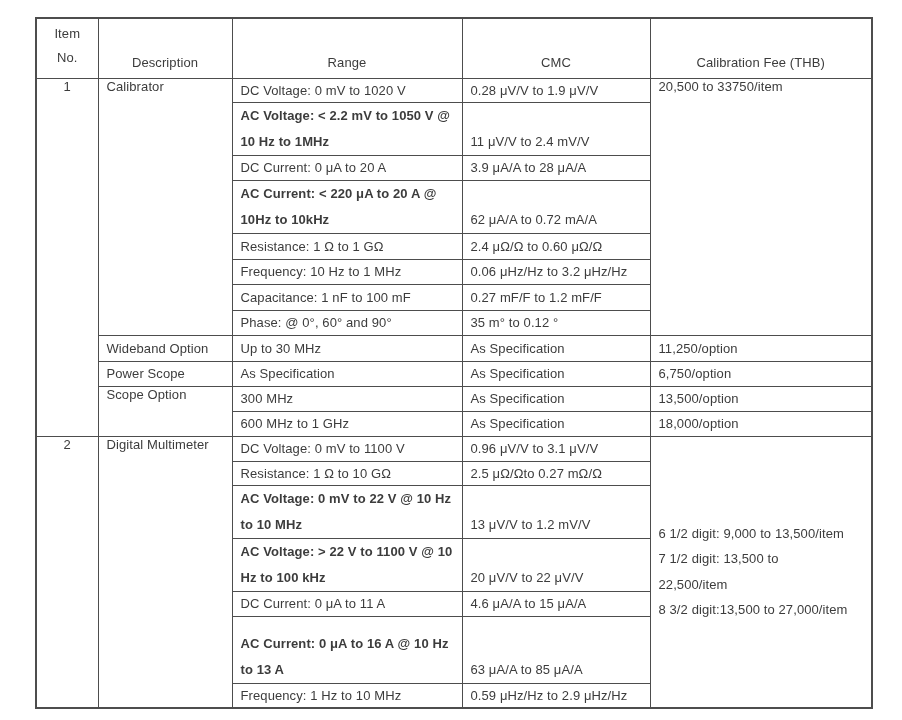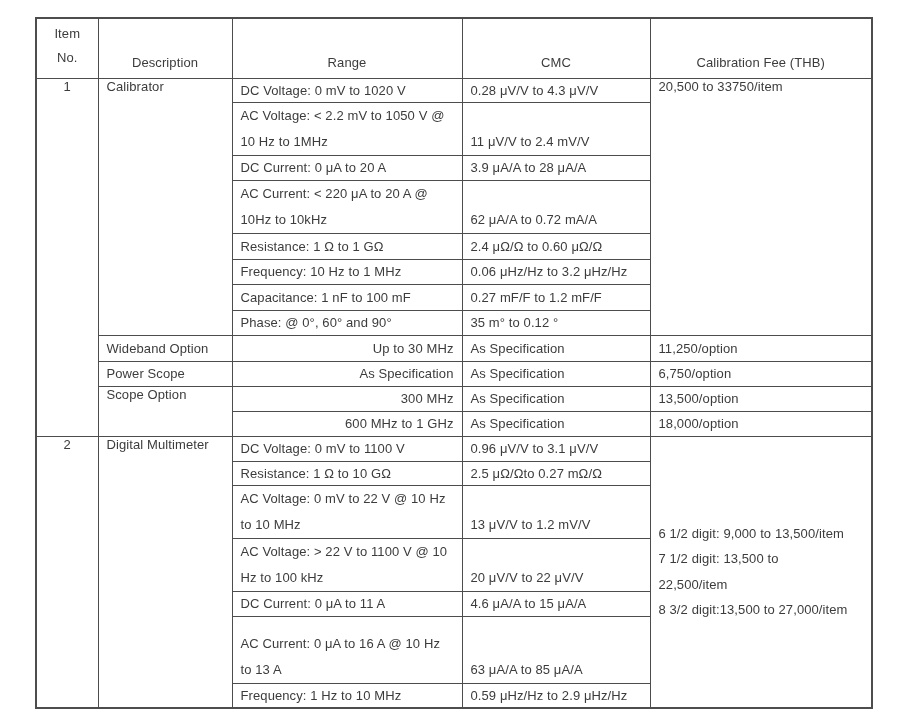--- a/index.html
+++ b/index.html
@@ -46,22 +46,22 @@
   tr.rh-hdr { height: 60px; }
   tr.rh24 { height: 24px; }
   tr.rh25 { height: 25px; }
   tr.rh26 { height: 26px; }
   tr.rh51 { height: 51px; }
   tr.rh52 { height: 52px; }
   tr.rh67 { height: 67px; }
   
   .va-top { vertical-align: top; padding-top: 3px; }
   .va-bot { vertical-align: bottom; padding-bottom: 4px; }
-  .ctr { text-align: right; }
-  .two-line div { line-height: 26px; }
+  .ctr { text-align: left; }
+  .two-line div { line-height: 26px; font-weight: bold; }
   .one-line-bot { line-height: 26px; }
   
   .no-line-below { border-bottom-style: hidden; }
   .no-line-above { border-top-style: hidden; }
   .item-no-cell { text-align: center; }
   
   .fee-mid { vertical-align: middle; margin-left: 41px; }
   .fee-mid div { line-height: 25.5px; }
 </style>
 </head>
@@ -87,21 +87,21 @@
         <th>CMC</th>
         <th>Calibration Fee (THB)</th>
       </tr>
     </thead>
     <tbody>
 
       <tr class="rh24">
         <td rowspan="12" class="item-no-cell va-top no-line-below">1</td>
         <td rowspan="8" class="va-top">Calibrator</td>
         <td>DC Voltage: 0 mV to 1020 V</td>
-        <td>0.28 μV/V to 4.3 μV/V</td>
+        <td>0.28 μV/V to 1.9 μV/V</td>
         <td rowspan="8" class="va-top">20,500 to 33750/item</td>
       </tr>
       <tr class="rh51">
         <td class="va-bot two-line">
           <div>AC Voltage: &lt; 2.2 mV to 1050 V @</div>
           <div>10 Hz to 1MHz</div>
         </td>
         <td class="va-bot one-line-bot">11 μV/V to 2.4 mV/V</td>
       </tr>
       <tr class="rh25">

